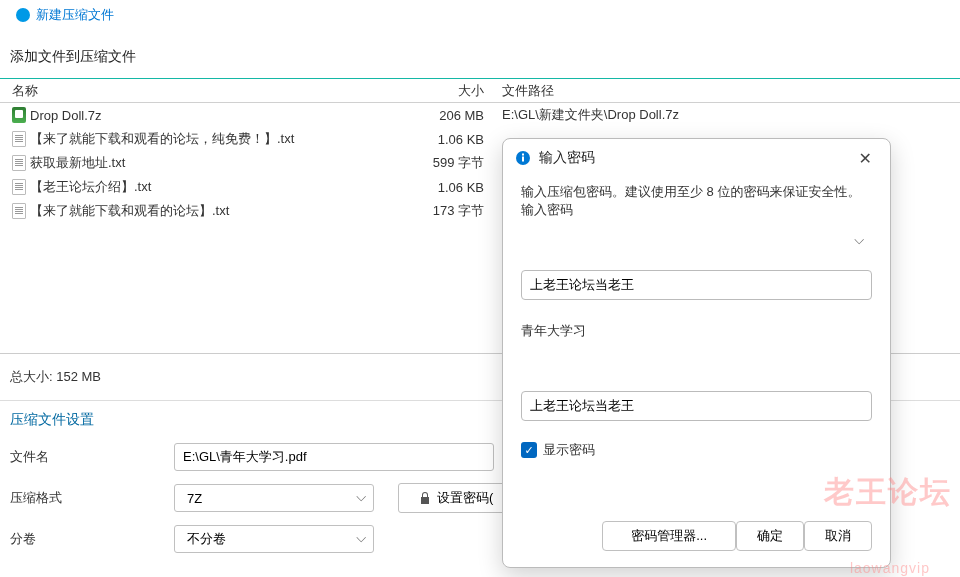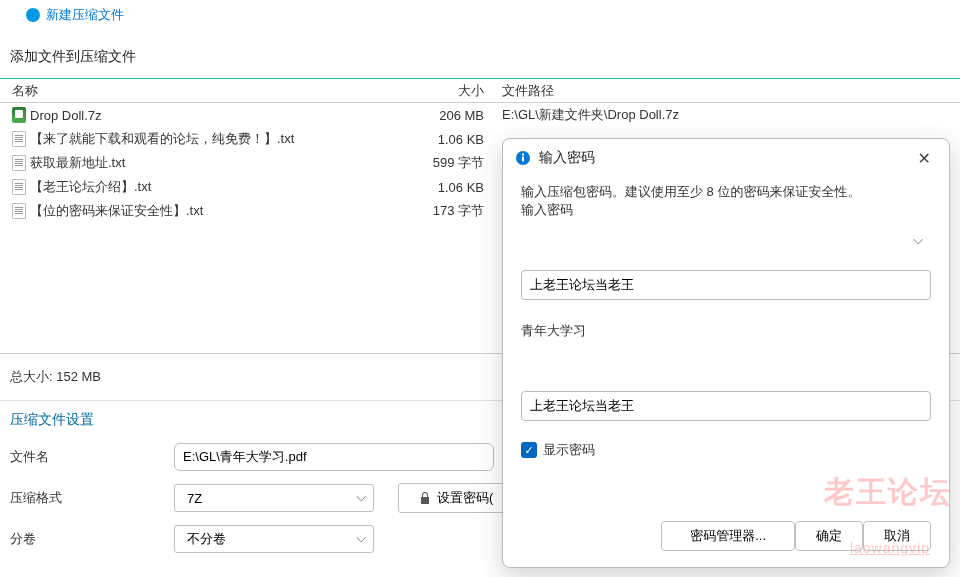--- a/index.html
+++ b/index.html
@@ -1,17 +1,17 @@
 <!DOCTYPE html>
 <html><head>
 <meta charset="utf-8">
 <style>
   * { box-sizing: border-box; margin: 0; padding: 0; }
   body { font-family: "Microsoft YaHei", "Segoe UI", sans-serif; font-size: 13px; color: #333; background: #fff; width: 960px; height: 577px; overflow: hidden; position: relative; }
-  .title-bar { height: 30px; display: flex; align-items: center; padding: 0 26px; gap: 6px; color: #0078d4; font-size: 13px; }
+  .title-bar { height: 30px; display: flex; align-items: center; padding: 0 16px; gap: 6px; color: #0078d4; font-size: 13px; }
   .title-bar .icon { width: 14px; height: 14px; background: #0099e6; border-radius: 50%; display: inline-block; }
   .subtitle { padding: 18px 10px 12px; font-size: 14px; color: #222; }
   .list-area { border-top: 1px solid #14b8a6; border-bottom: 1px solid #ccc; }
   .list-header, .list-row { display: flex; align-items: center; height: 24px; padding: 0 6px; font-size: 13px; }
   .list-header { border-bottom: 1px solid #d0d0d0; color: #333; }
   .col-name { flex: 0 0 390px; padding-left: 6px; display: flex; align-items: center; gap: 4px; }
   .col-size { flex: 0 0 100px; text-align: right; padding-right: 12px; }
   .col-path { flex: 1; padding-left: 6px; }
   .file-icon { width: 14px; height: 16px; display: inline-block; flex-shrink: 0; }
   .icon-7z { background: linear-gradient(#2e7d32,#4caf50); border-radius: 2px; position: relative; }
@@ -22,37 +22,37 @@
   .total { padding: 14px 10px; font-size: 13px; color: #333; }
   .section-label { padding: 10px 10px 8px; font-size: 14px; color: #0369a1; border-top: 1px solid #ddd; }
   .form-row { display: flex; align-items: center; padding: 6px 10px; gap: 14px; }
   .form-label { flex: 0 0 150px; font-size: 13px; color: #333; }
   .form-input, .form-select { flex: 0 0 200px; height: 28px; border: 1px solid #c0c0c0; border-radius: 3px; padding: 0 8px; font-size: 13px; background: #fff; }
   .form-select { appearance: none; background: #fff; position: relative; }
   .select-wrap { position: relative; flex: 0 0 200px; }
   .select-wrap::after { content:"⌵"; position:absolute; right:8px; top:5px; color:#666; pointer-events:none; }
   .select-wrap .form-select { width: 100%; padding-left: 12px; }
   .pw-button { margin-left: 10px; height: 30px; padding: 0 20px; border: 1px solid #c0c0c0; border-radius: 3px; background: #fff; font-size: 13px; display: flex; align-items: center; gap: 6px; cursor: pointer; }
-  .dialog { position: absolute; left: 502px; top: 138px; width: 448px; height: 430px; background: #fff; border: 1px solid #bbb; border-radius: 8px; box-shadow: 0 8px 24px rgba(0,0,0,.18); display: flex; flex-direction: column; padding: 0; }
+  .dialog { position: absolute; left: 502px; top: 138px; width: 389px; height: 430px; background: #fff; border: 1px solid #bbb; border-radius: 8px; box-shadow: 0 8px 24px rgba(0,0,0,.18); display: flex; flex-direction: column; padding: 0; }
   .dialog-header { display: flex; align-items: center; height: 38px; padding: 0 12px; gap: 8px; font-size: 14px; color: #222; }
   .dialog-header .sp { flex: 1; }
   .close-btn { font-size: 16px; color: #444; cursor: pointer; padding: 2px 6px; }
   .dialog-body { padding: 6px 18px 12px; flex: 1; display: flex; flex-direction: column; }
   .desc { font-size: 13px; color: #333; }
   .field-label { font-size: 13px; color: #333; margin-bottom: 6px; }
   .pw-input { height: 30px; border: 1px solid #bbb; border-radius: 4px; padding: 0 8px; font-size: 13px; width: 100%; margin-top: 45px; }
   .pw-wrap { position: relative; margin-bottom: 22px; }
   .pw-wrap .chev { position: absolute; right: 8px; top: 7px; color: #666; font-size: 13px; pointer-events:none; }
   .check-row { display: flex; align-items: center; gap: 6px; margin-top: 12px; }
   .check { width: 16px; height: 16px; background: #0067c0; border-radius: 3px; display: flex; align-items: center; justify-content: center; color: #fff; font-size: 11px; }
   .dialog-footer { display: flex; justify-content: flex-end; padding: 12px 18px 16px; }
   .dbtn { height: 30px; padding: 0 20px; border: 1px solid #c0c0c0; border-radius: 4px; background: #fff; font-size: 13px; cursor: pointer; }
   .dbtn.wide { padding: 0 28px; }
   .watermark { position: absolute; right: 8px; top: 472px; font-size: 30px; font-weight: 700; color: rgba(255,120,120,.40); letter-spacing: 2px; pointer-events: none; }
-  .watermark2 { position: absolute; right: 30px; top: 540px; font-size: 14px; color: rgba(255,130,130,.45); letter-spacing: 1px; pointer-events:none;text-decoration:underline; }
+  .watermark2 { position: absolute; right: 30px; top: 560px; font-size: 14px; color: rgba(255,130,130,.45); letter-spacing: 1px; pointer-events:none; }
 </style>
 </head>
 <body>
 
 <div class="title-bar">
   <span class="icon"></span>
   <span>新建压缩文件</span>
 </div>
 
 <div class="subtitle">添加文件到压缩文件</div>
@@ -92,35 +92,35 @@
         <div class="col-name">
           <span class="file-icon icon-txt"></span>
           <span>【老王论坛介绍】.txt</span>
         </div>
         <div class="col-size">1.06 KB</div>
         <div class="col-path"></div>
       </div>
       <div class="list-row">
         <div class="col-name">
           <span class="file-icon icon-txt"></span>
-          <span>【位的密码来保证安全性】.txt</span>
+          <span>【来了就能下载和观看的论坛】.txt</span>
         </div>
         <div class="col-size">173 字节</div>
         <div class="col-path"></div>
       </div>
     </div>
 </div>
 
 <div class="total">总大小: 152 MB</div>
 
 <div class="section-label">压缩文件设置</div>
 
 <div class="form-row">
   <div class="form-label">文件名</div>
-  <input class="form-input" style="flex: 0 0 320px; border-radius: 6px;" value="E:\GL\青年大学习.pdf">
+  <input class="form-input" style="flex: 0 0 320px;" value="E:\GL\青年大学习.pdf">
 </div>
 
 <div class="form-row">
   <div class="form-label">压缩格式</div>
   <div class="select-wrap">
     <input class="form-select" readonly="" value="7Z" style="">
   </div>
   <button class="pw-button">
     <svg width="12" height="14" viewBox="0 0 12 14">
         <path d="M3 6V4a3 3 0 016 0v2h1v7H2V6h1zm1 0h4V4a2 2 0 00-4 0v2z" fill="#555"></path>

